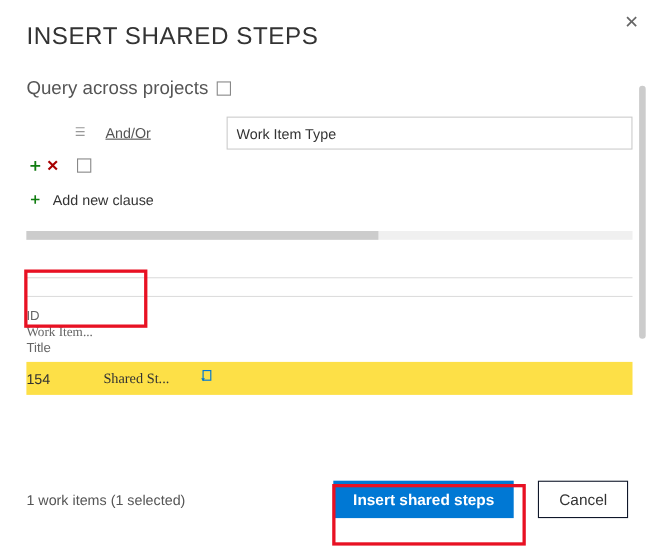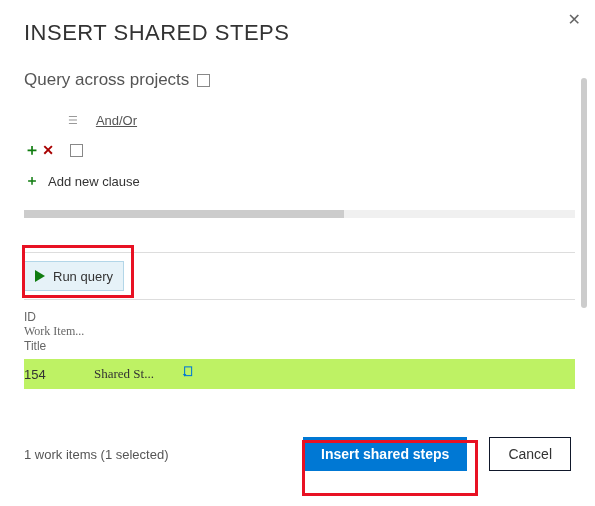--- a/index.html
+++ b/index.html
@@ -29,21 +29,21 @@
   .hscroll-thumb { position: absolute; left: 0; top: 0; height: 8px; width: 320px; background: #ccc; }
   .runq-wrap { margin-top: 34px; border-top: 1px solid #ddd; border-bottom: 1px solid #ddd; padding: 8px 0; position: relative; }
   .hl-red { position: absolute; border: 3px solid #e81123; pointer-events: none; }
   .hl-runq { left: -2px; top: -8px; width: 112px; height: 53px; }
   .runq-btn { display: inline-flex; align-items: center; gap: 8px; height: 30px; padding: 0 10px; border: 1px solid #b3d6e8; background: #e6f2f8; font-size: 13px; color: #333; cursor: pointer; }
   .play-icon svg { display: block; }
   .grid-head { display: flex; font-size: 12px; color: #666; padding: 10px 0 6px 0; flex-direction: column; }
   .col-id { width: 70px; }
   .col-wit { width: 88px; font-family: Liberation Serif, serif; }
   .col-title { flex: 1; }
-  .grid-row { display: flex; align-items: center; background: #bef264; height: 30px; font-size: 13px; color: #333; }
+  .grid-row { display: flex; align-items: center; background: #fde047; height: 30px; font-size: 13px; color: #333; }
   .wi-icon { display: inline-flex; align-items: center; margin-right: 6px; color: #5c2d91; }
   .footer { position: absolute; left: 24px; right: 24px; bottom: 28px; display: flex; align-items: center; height: 48px; }
   .footer-status { font-size: 13px; color: #555; flex: 1; }
   .btn-primary { background: #0078d4; color: #fff; border: none; height: 34px; padding: 0 18px; font-size: 14px; font-weight: 600; cursor: pointer; }
   .hl-insert { position: absolute; left: 302px; bottom: 10px; width: 176px; height: 56px; border: 3px solid #e81123; pointer-events: none; }
   .btn-secondary { background: #fff; color: #333; border: 1px solid #0f172a; height: 34px; padding: 0 18px; font-size: 14px; margin-left: 22px; cursor: pointer; }
   .list-icon { color: #999; margin-right: 4px; font-size: 11px; }
 </style>
 </head>
 <body>
@@ -72,37 +72,30 @@
           <span class="plus-icon">＋</span>
           <span class="x-icon">✕</span>
           <span class="checkbox ao-check"></span>
         </div>
         <div class="add-clause">
           <span class="plus-icon">＋</span>
           <span>Add new clause</span>
         </div>
       </div>
       <div class="field-col">
+        <input class="field-input" value="Work Item Type" style="">
       </div>
     </div>
 
     <div class="hscroll">
       <div class="hscroll-thumb"></div>
     </div>
 
     <div class="runq-wrap">
       <div class="hl-red hl-runq"></div>
-      <button class="runq-btn">
-        <span class="play-icon">
-          <svg width="10" height="12" viewBox="0 0 10 12">
-              <polygon points="0,0 10,6 0,12" fill="#107c10"></polygon>
-            </svg>
-        </span>
-        <span>Run query</span>
-      </button>
     </div>
 
     <div class="grid-head">
       <div class="col-id">ID</div>
       <div class="col-wit">Work Item...</div>
       <div class="col-title">Title</div>
     </div>
 
     <div class="grid-row">
       <div class="col-id">154</div>

